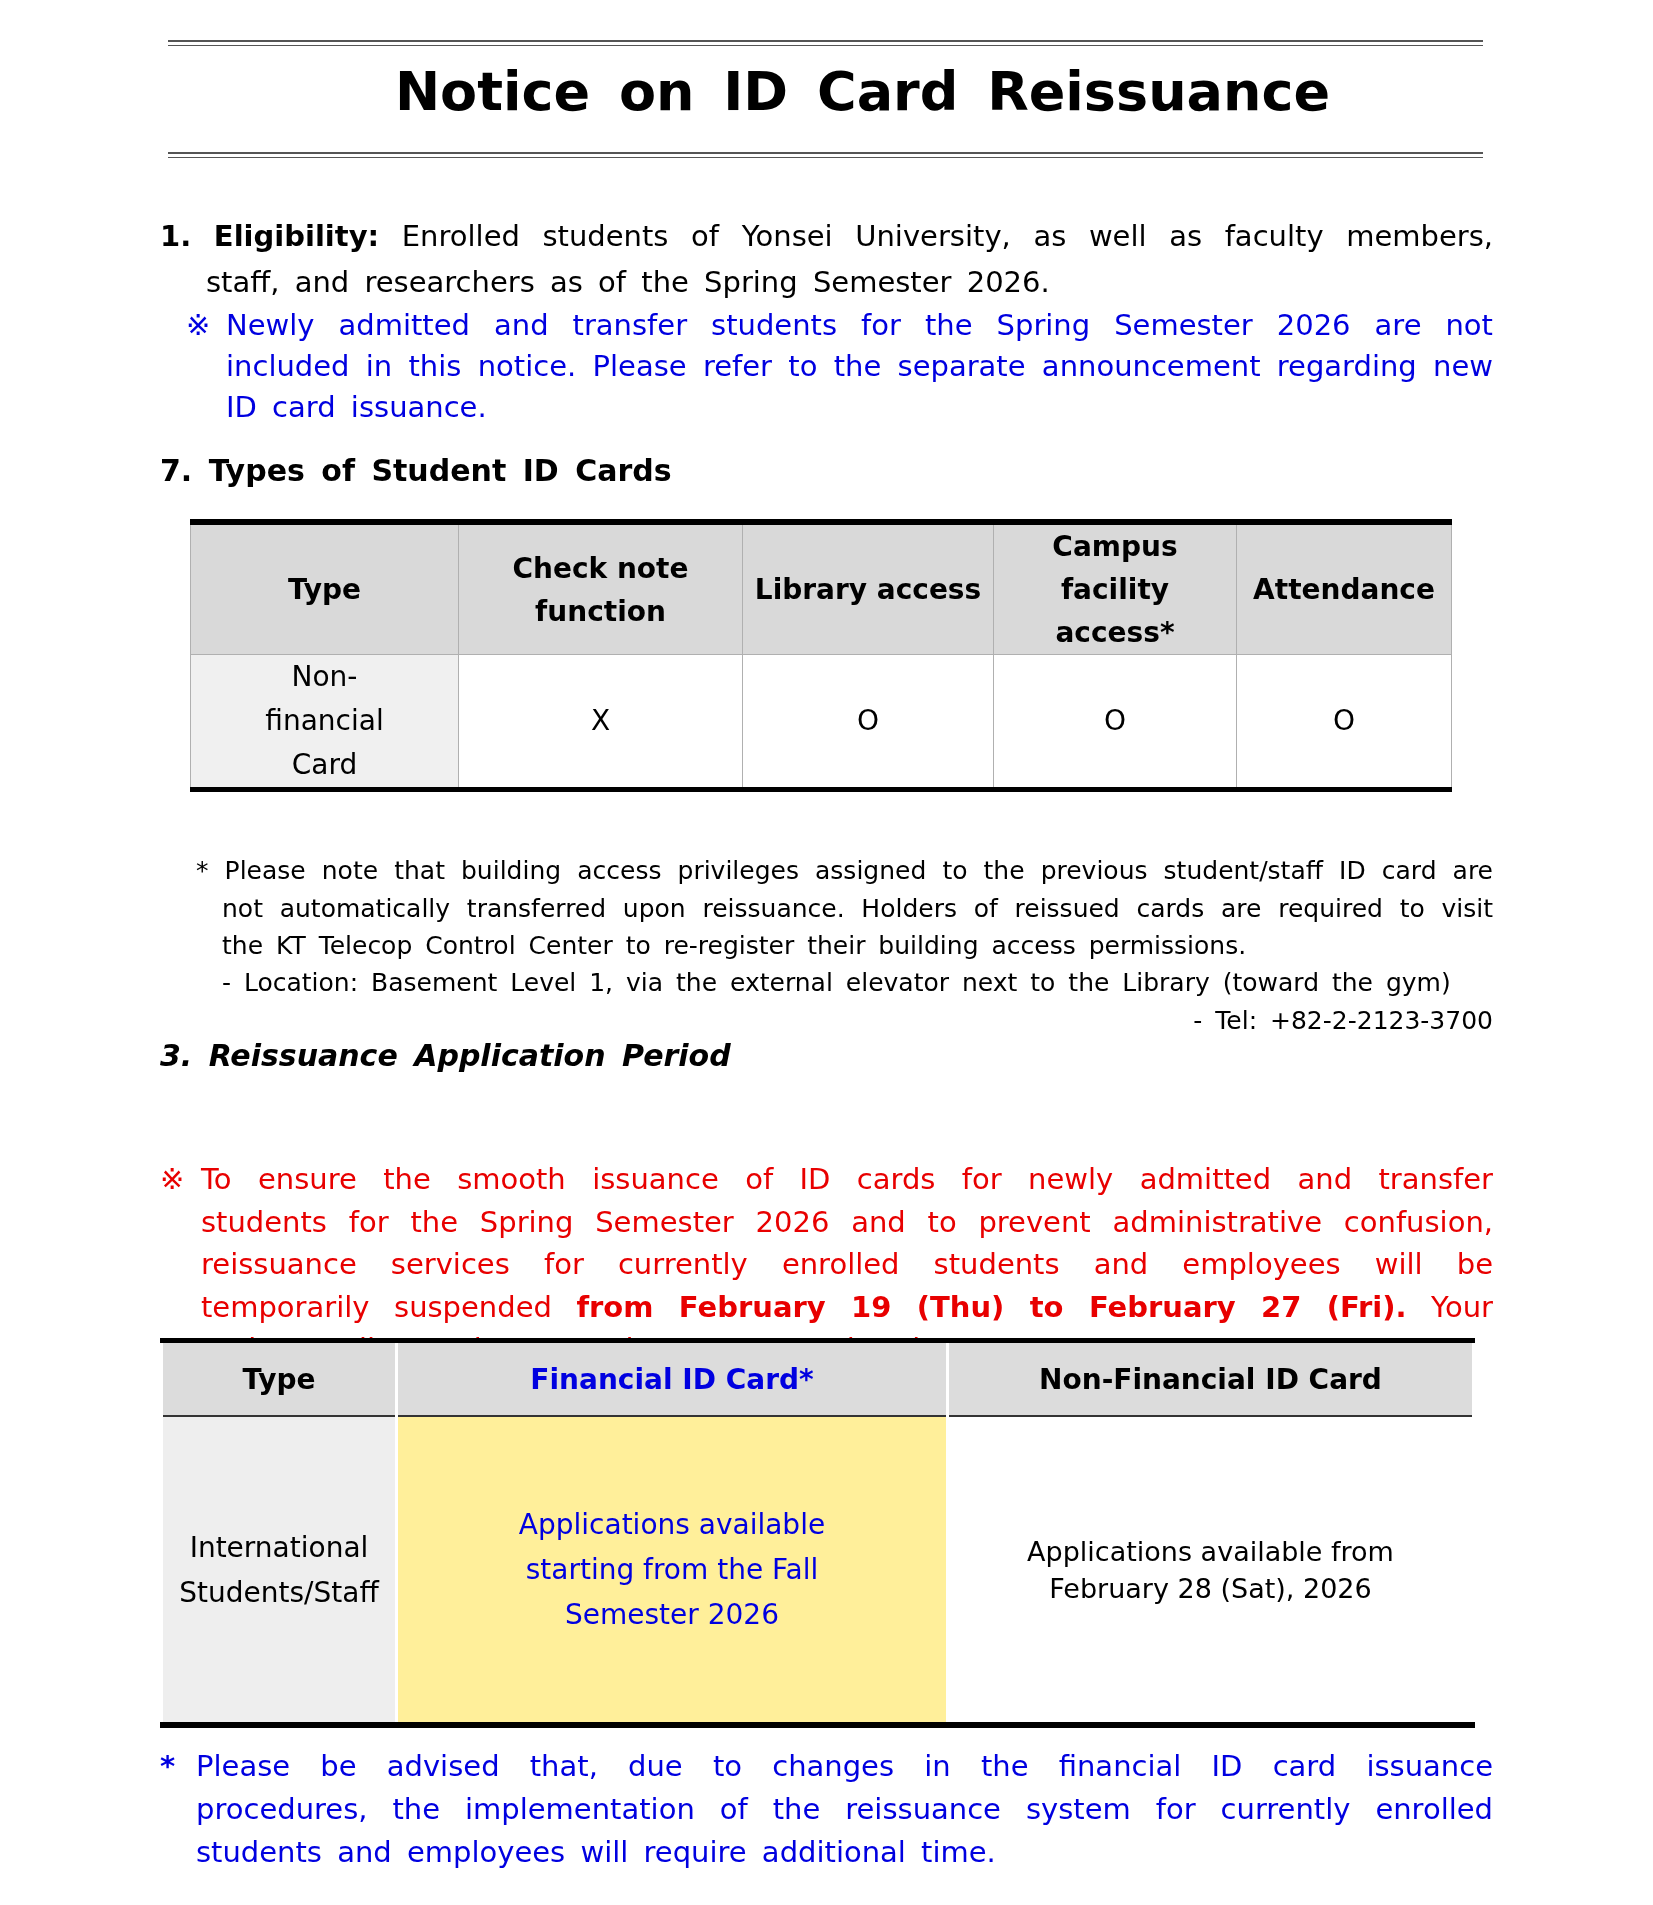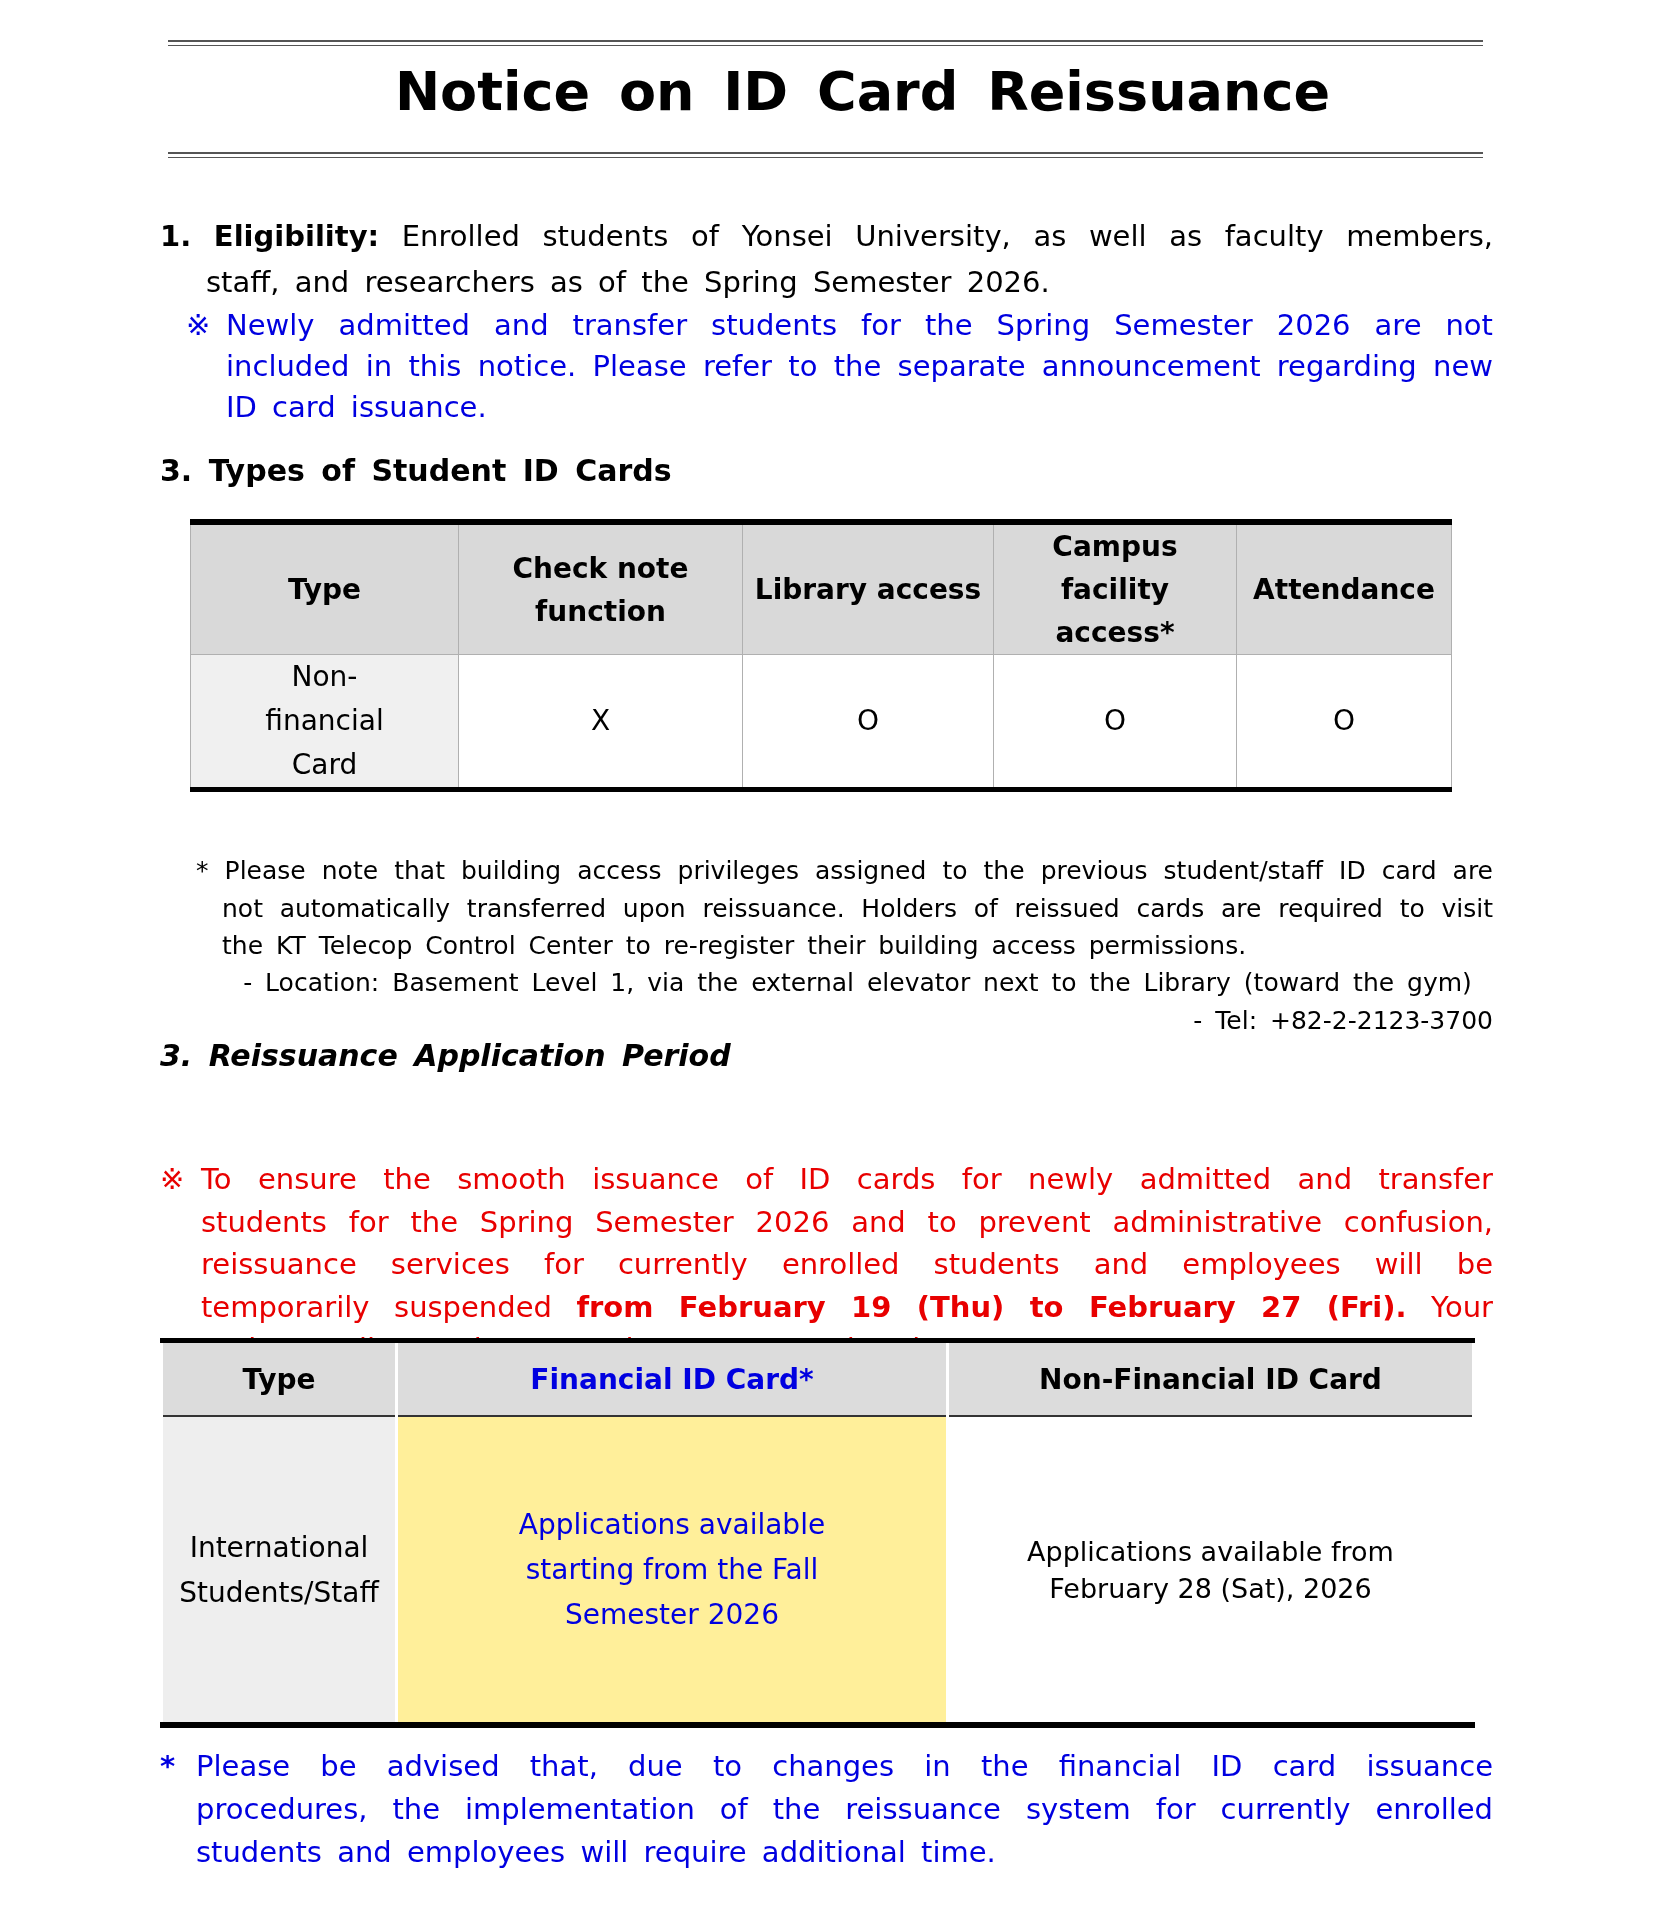--- a/index.html
+++ b/index.html
@@ -38,21 +38,21 @@
   <div style="padding-left:46px; text-indent:-46px;">
     <b>1.</b>
     <b>Eligibility:</b>
     <span>Enrolled students of Yonsei University, as well as faculty members, staff, and researchers as of the Spring Semester 2026.</span>
   </div>
 </div>
 <div class="para blue" style="left:186px; top:305px; width:1307px; line-height:41px; padding-left:40px; text-indent:-40px; box-sizing:border-box;">
   <span style="display:inline-block; width:40px; text-indent:0;">※</span><span>Newly admitted and transfer students for the Spring Semester 2026 are not included in this notice. Please refer to the separate announcement regarding new ID card issuance.</span>
 </div>
 
-<div class="h2" style="left:160px; top:453px;">3. Types of Student ID Cards</div>
+<div class="h2" style="left:160px; top:453px;">7. Types of Student ID Cards</div>
 
 <table class="t1">
   <thead>
     <tr>
       <th style="width:267px;">Type</th>
       <th style="width:283px;"><span style="display:inline-block; width:180px;">Check note function</span></th>
       <th style="width:250px;">Library access</th>
       <th style="width:242px;"><span style="display:inline-block; width:220px;">Campus facility access*</span></th>
       <th>Attendance</th>
     </tr>
@@ -64,21 +64,21 @@
       <td>O</td>
       <td>O</td>
       <td>O</td>
     </tr>
   </tbody>
 </table>
 
 <div class="note" style="left:196px; top:852px; width:1297px; padding-left:26px; text-indent:-26px; box-sizing:border-box;">
   <span>* Please note that building access privileges assigned to the previous student/staff ID card are not automatically transferred upon reissuance. Holders of reissued cards are required to visit the KT Telecop Control Center to re-register their building access permissions.</span>
 </div>
-<div class="note" style="left:222px; top:964px; width:1271px; text-align:center;">- Location: Basement Level 1, via the external elevator next to the Library (toward the gym)</div>
+<div class="note" style="left:222px; top:964px; width:1271px; text-align:left;">- Location: Basement Level 1, via the external elevator next to the Library (toward the gym)</div>
 <div class="note" style="left:222px; top:1002px; width:1271px; text-align:right;">- Tel: +82-2-2123-3700</div>
 
 <div class="h2" style="left:160px; top:1038px;font-style:italic;">3. Reissuance Application Period</div>
 
 <div class="para red" style="left:160px; top:1158px; width:1333px; line-height:42.5px; padding-left:41px; text-indent:-41px; box-sizing:border-box;">
   <span style="display:inline-block; width:41px; text-indent:0;">※</span><span>To ensure the smooth issuance of ID cards for newly admitted and transfer students for the Spring Semester 2026 and to prevent administrative confusion, reissuance services for currently enrolled students and employees will be temporarily suspended </span><b>from February 19 (Thu) to February 27 (Fri).</b><span> Your understanding and cooperation are appreciated.</span>
 </div>
 
 <table class="t2">
   <thead>

